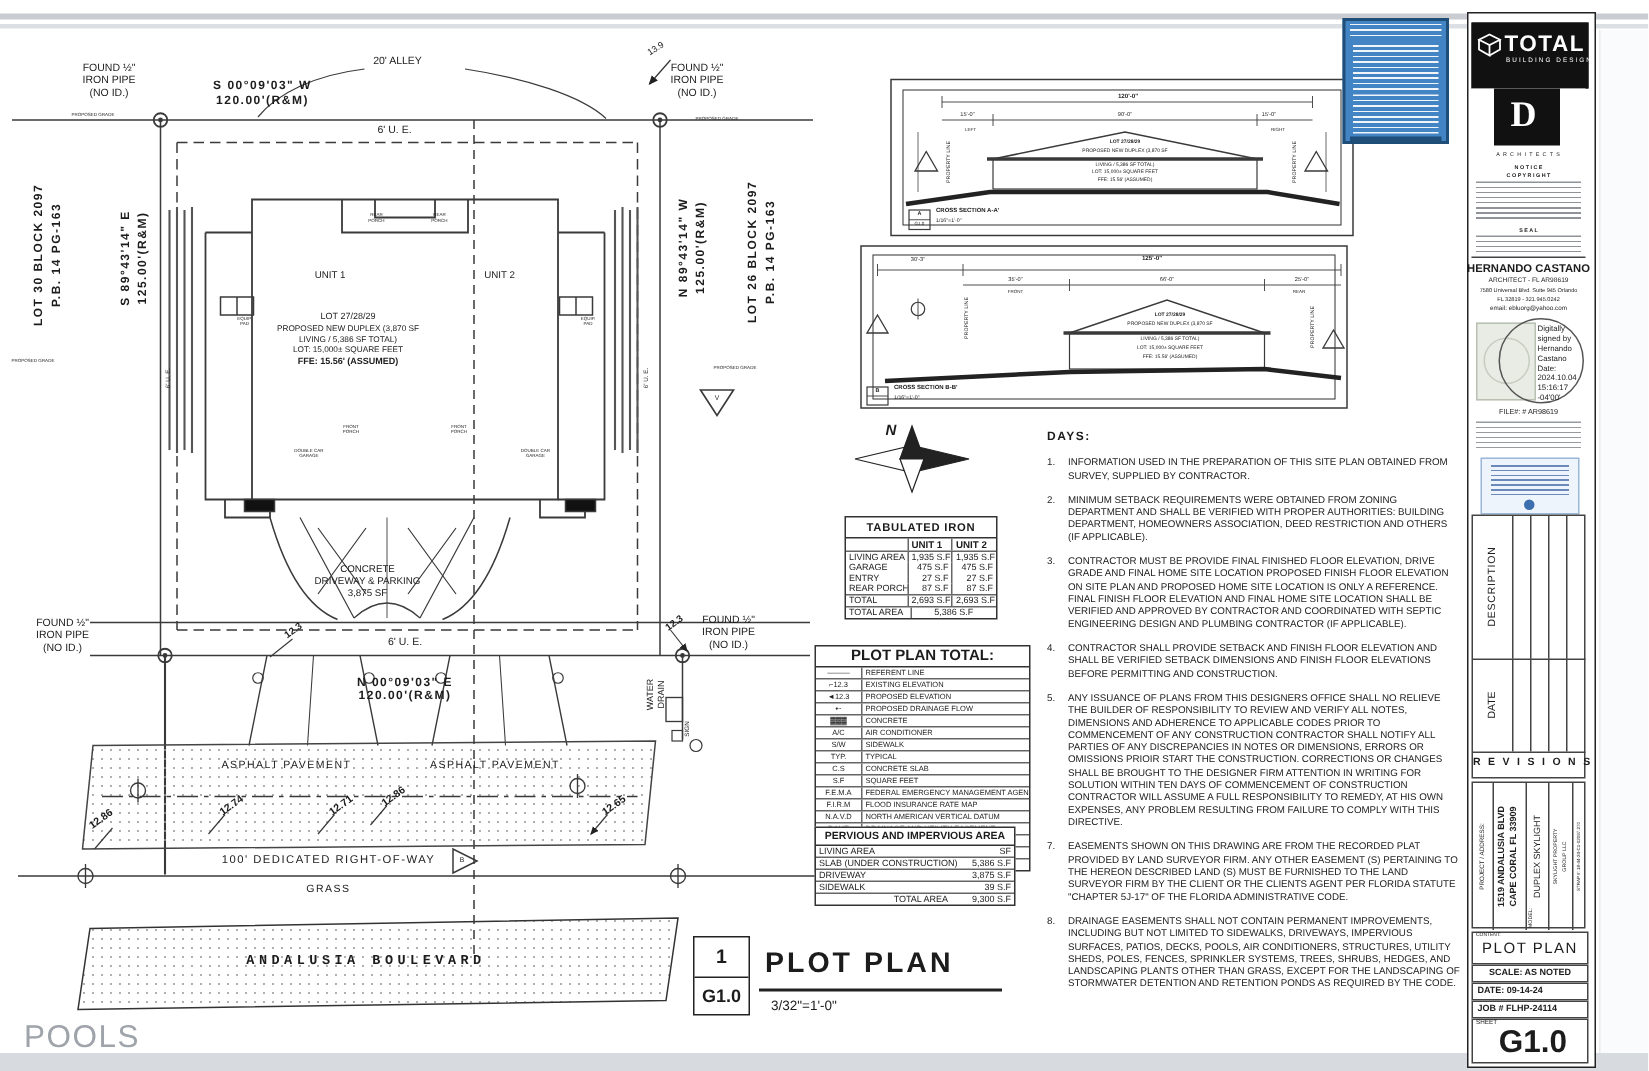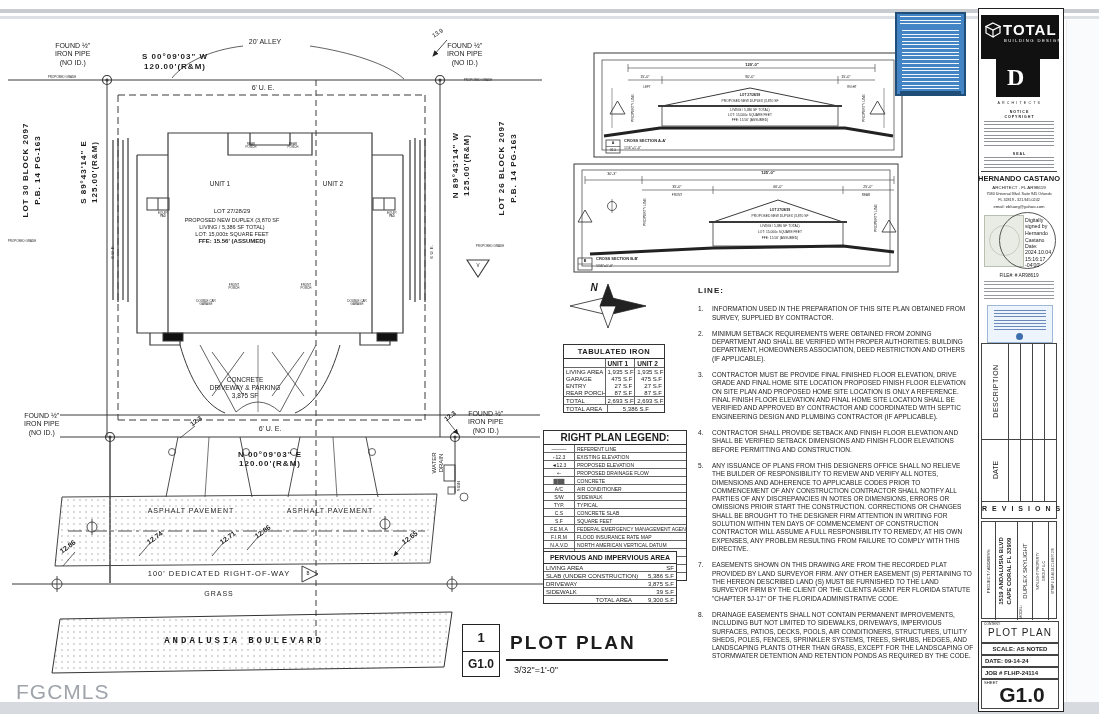--- a/index.html
+++ b/index.html
@@ -354,21 +354,21 @@
       <div class="tcell" style="width:27px;border-left:1px solid #666;text-align:right;">2,693 S.F</div>
       <div class="tcell" style="width:27px;border-left:1px solid #666;text-align:right;">2,693 S.F</div>
       </div>
     <div class="trow">
         <div class="tcell" style="width:40px;">TOTAL  AREA</div>
       <div class="tcell" style="width:54px;border-left:1px solid #666;text-align:center;">5,386 S.F</div>
       </div>
   </div>
 
   <div class="panel" style="left:543px;top:430px;width:142px;">
-    <div class="b" style="text-align:center;font-size:10px;padding:1px 0;border-bottom:1px solid #333;">RIGHT PLAN LEGEND:</div>
+    <div class="b" style="text-align:center;font-size:10px;padding:1px 0;border-bottom:1px solid #333;">PLOT PLAN TOTAL:</div>
     <div id="legend-rows">
         <div class="trow" style="border-top: none;">
           <div class="tcell" style="width:26px;text-align:center;border-right:1px solid #666;font-size:5px;">———</div>
           <div class="tcell" style="flex:1;font-size:5px;">REFERENT LINE</div>
         </div>
         <div class="trow">
           <div class="tcell" style="width:26px;text-align:center;border-right:1px solid #666;font-size:5px;">⌐12.3</div>
           <div class="tcell" style="flex:1;font-size:5px;">EXISTING ELEVATION</div>
         </div>
         <div class="trow">
@@ -452,21 +452,21 @@
         <div class="tcell" style="flex:1;">SIDEWALK</div>
       <div class="tcell" style="width:34px;text-align:right;">39 S.F</div>
       </div>
     <div class="trow">
         <div class="tcell" style="flex:1;text-align:right;padding-right:6px;">TOTAL AREA</div>
       <div class="tcell" style="width:34px;text-align:right;">9,300 S.F</div>
       </div>
   </div>
 
   <div class="abs" style="left:698px;top:286px;width:276px;font-size:6.5px;line-height:1.28;">
-    <div class="b" style="font-size:8px;letter-spacing:1px;margin-bottom:9px;">LINE:</div>
+    <div class="b" style="font-size:8px;letter-spacing:1px;margin-bottom:9px;">DAYS:</div>
     <div id="notes-list">
         <div class="notes-item">
           <div class="notes-num">1.</div>
           <div class="notes-text">INFORMATION USED IN THE PREPARATION OF THIS SITE PLAN OBTAINED FROM SURVEY, SUPPLIED BY CONTRACTOR.</div>
         </div>
         <div class="notes-item">
           <div class="notes-num">2.</div>
           <div class="notes-text">MINIMUM SETBACK REQUIREMENTS WERE OBTAINED FROM ZONING DEPARTMENT AND SHALL BE VERIFIED WITH PROPER AUTHORITIES: BUILDING DEPARTMENT, HOMEOWNERS ASSOCIATION, DEED RESTRICTION AND OTHERS (IF APPLICABLE).</div>
         </div>
         <div class="notes-item">
@@ -493,21 +493,21 @@
   </div>
 
   <div class="abs" style="left:462px;top:624px;width:38px;height:53px;border:1.5px solid #222;box-sizing:border-box;background:#fff;">
     <div class="b" style="height:26px;line-height:26px;text-align:center;font-size:13px;border-bottom:1.5px solid #222;">1</div>
     <div class="b" style="height:24px;line-height:24px;text-align:center;font-size:12px;">G1.0</div>
   </div>
   <div class="lbl f19 b ls2" style="left:510px;top:632px;">PLOT PLAN</div>
   <div class="abs" style="left:506px;top:659px;width:162px;height:1.5px;background:#222;"></div>
   <div class="lbl f9" style="left:514px;top:665px;">3/32"=1'-0"</div>
 
-  <div class="lbl gray" style="left:16px;top:680px;font-size:21px;letter-spacing:1px;">FGCMLS</div>
+  <div class="lbl gray" style="left:16px;top:680px;font-size:21px;letter-spacing:1px;">POOLS</div>
 
   <div id="tb-col">
 
     <div class="tb-sec" style="top:6px;height:42px;background:#111;border-color:#111;">
       <svg width="16" height="16" viewBox="0 0 16 16" style="position:absolute;left:3px;top:6px;">
         <g stroke="#fff" stroke-width="1.2" fill="none">
           <polygon points="8,1 15,4.5 8,8 1,4.5"></polygon>
             <path d="M1,4.5 V11 L8,15 V8 M15,4.5 V11 L8,15"></path>
         </g>
       </svg>

